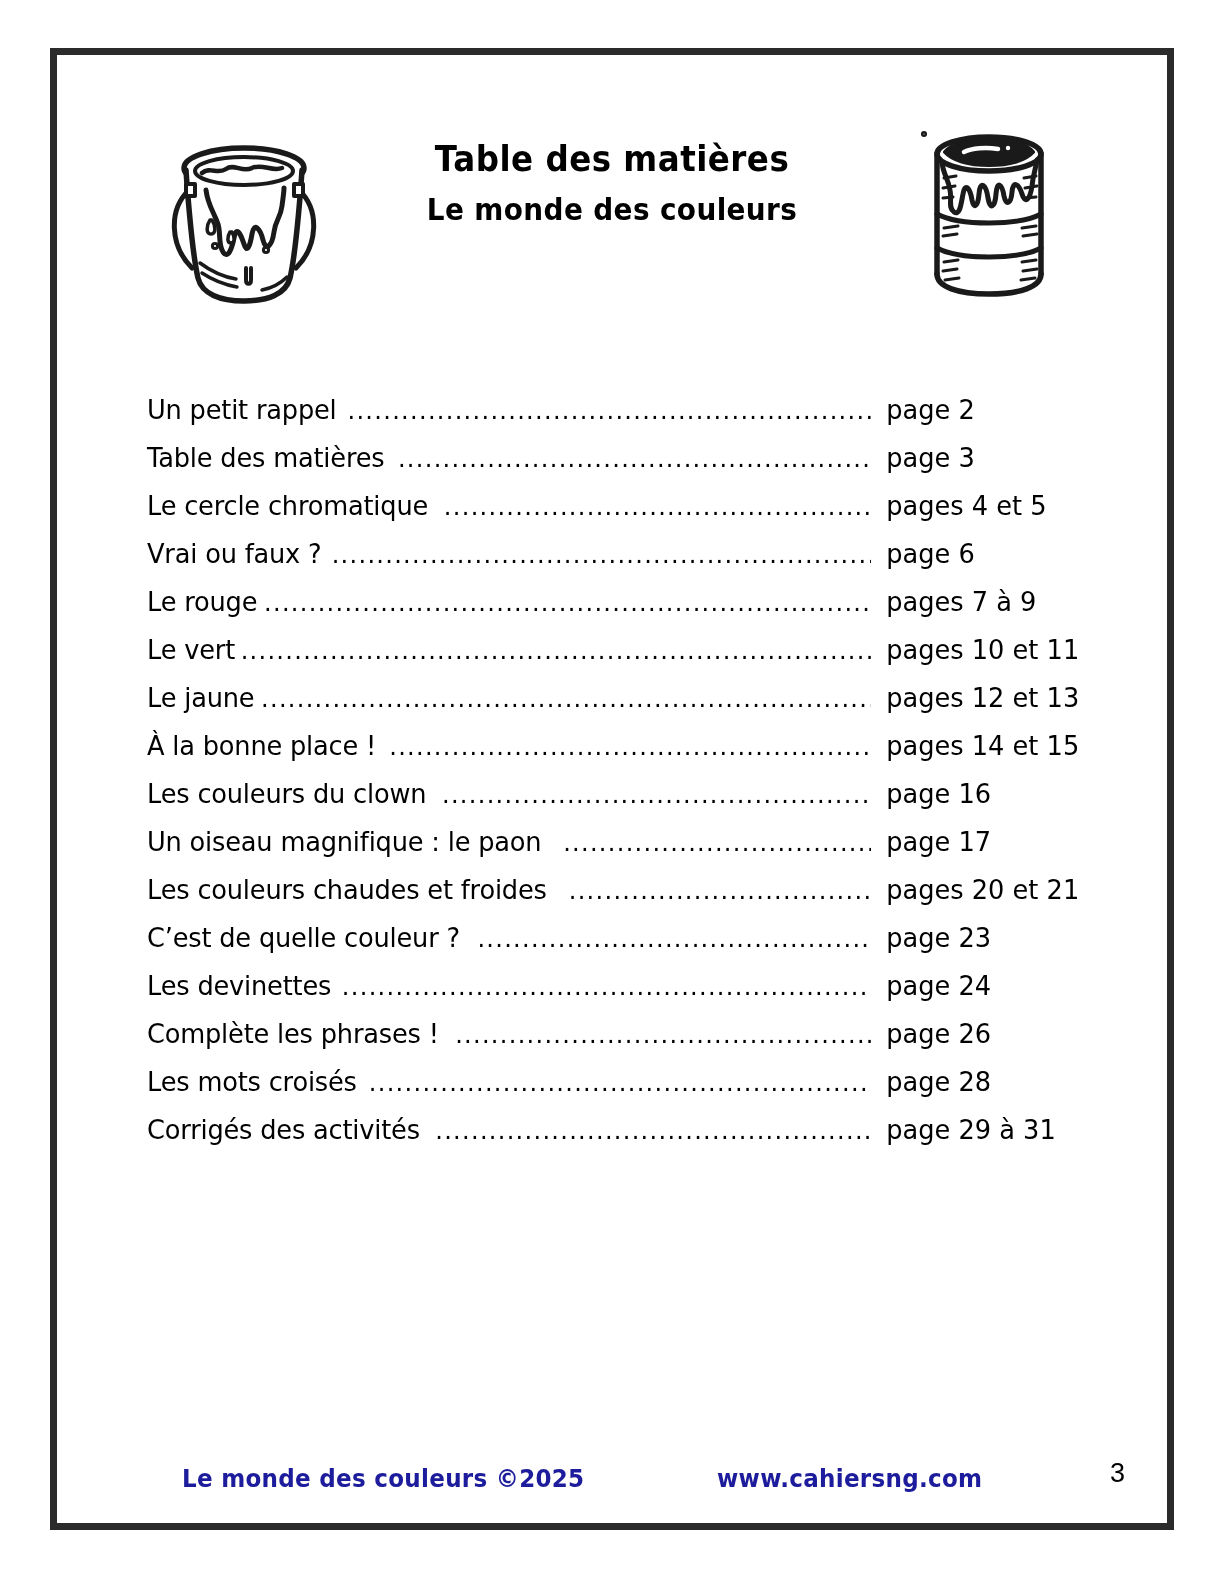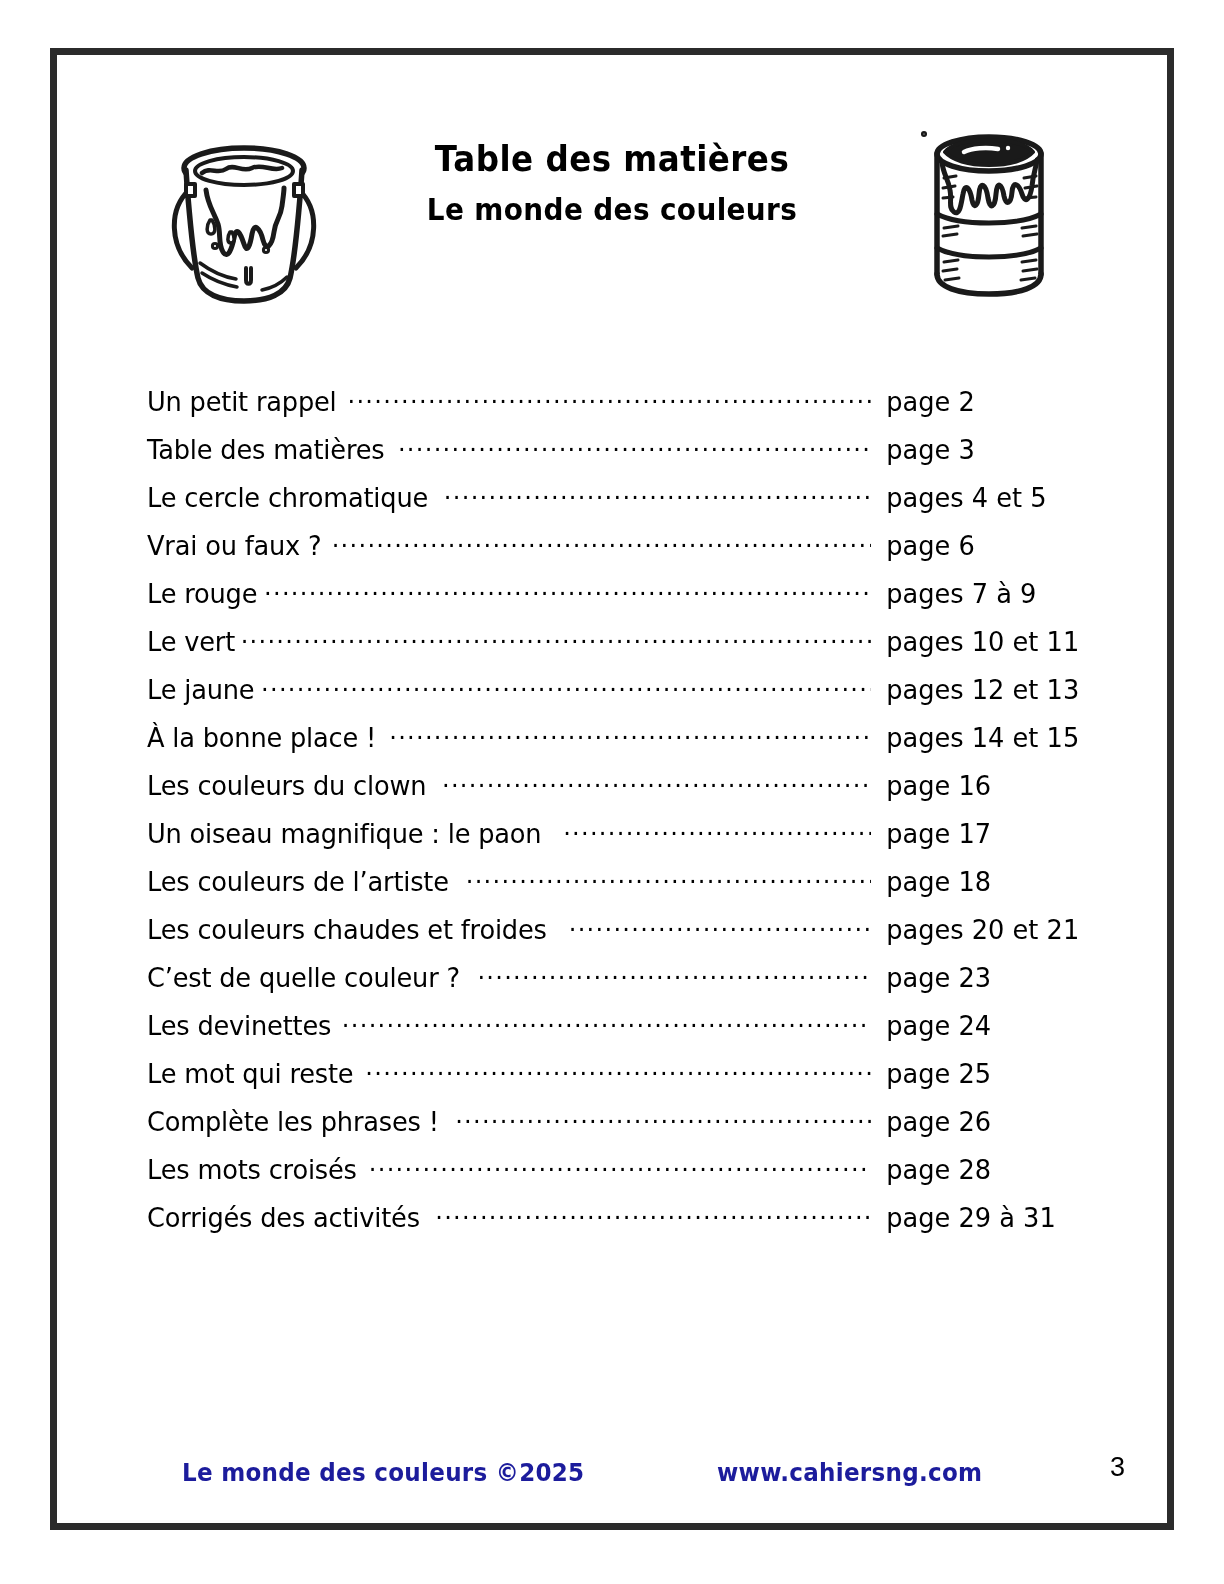--- a/index.html
+++ b/index.html
@@ -81,21 +81,21 @@
   
   #toc {
     position: absolute;
     left: 90px;
     top: 322px;
     width: 950px;
   }
 
   .toc-row {
     display: flex;
-    align-items: center;
+    align-items: flex-end;
     height: 48px;
     width: 100%;
     white-space: nowrap;
   }
 
   .toc-title {
     font-family: "DejaVu Sans", sans-serif;
     font-size: 27px;
     color: #000000;
     flex: 0 0 auto;
@@ -131,21 +131,21 @@
     padding-left: 16px;
     text-align: left;
     transform: scaleX(0.95);
     transform-origin: left center;
   }
 
   
   #footer {
     position: absolute;
     left: 0;
-    bottom: 36px;
+    bottom: 30px;
     width: 100%;
     height: 40px;
   }
   .footer-left {
     position: absolute;
     left: 125px;
     bottom: 0;
     font-family: "DejaVu Sans", sans-serif;
     font-weight: bold;
     font-size: 24px;
@@ -328,25 +328,20 @@
         <span class="toc-dots"></span>
         <span class="toc-page">page 16</span>
       </div>
 
       <div class="toc-row">
         <span class="toc-title">Un oiseau magnifique : le paon</span>
         <span class="toc-dots"></span>
         <span class="toc-page">page 17</span>
       </div>
 
-      <div class="toc-row">
-        <span class="toc-title">Les couleurs de l’artiste</span>
-        <span class="toc-dots"></span>
-        <span class="toc-page">page 18</span>
-      </div>
 
 
       <div class="toc-row">
         <span class="toc-title">Les couleurs chaudes et froides</span>
         <span class="toc-dots"></span>
         <span class="toc-page">pages 20 et 21</span>
       </div>
 
 
       <div class="toc-row">
@@ -354,25 +349,20 @@
         <span class="toc-dots"></span>
         <span class="toc-page">page 23</span>
       </div>
 
       <div class="toc-row">
         <span class="toc-title">Les devinettes</span>
         <span class="toc-dots"></span>
         <span class="toc-page">page 24</span>
       </div>
 
-      <div class="toc-row">
-        <span class="toc-title">Le mot qui reste</span>
-        <span class="toc-dots"></span>
-        <span class="toc-page">page 25</span>
-      </div>
 
       <div class="toc-row">
         <span class="toc-title">Complète les phrases !</span>
         <span class="toc-dots"></span>
         <span class="toc-page">page 26</span>
       </div>
 
 
       <div class="toc-row">
         <span class="toc-title">Les mots croisés</span>

